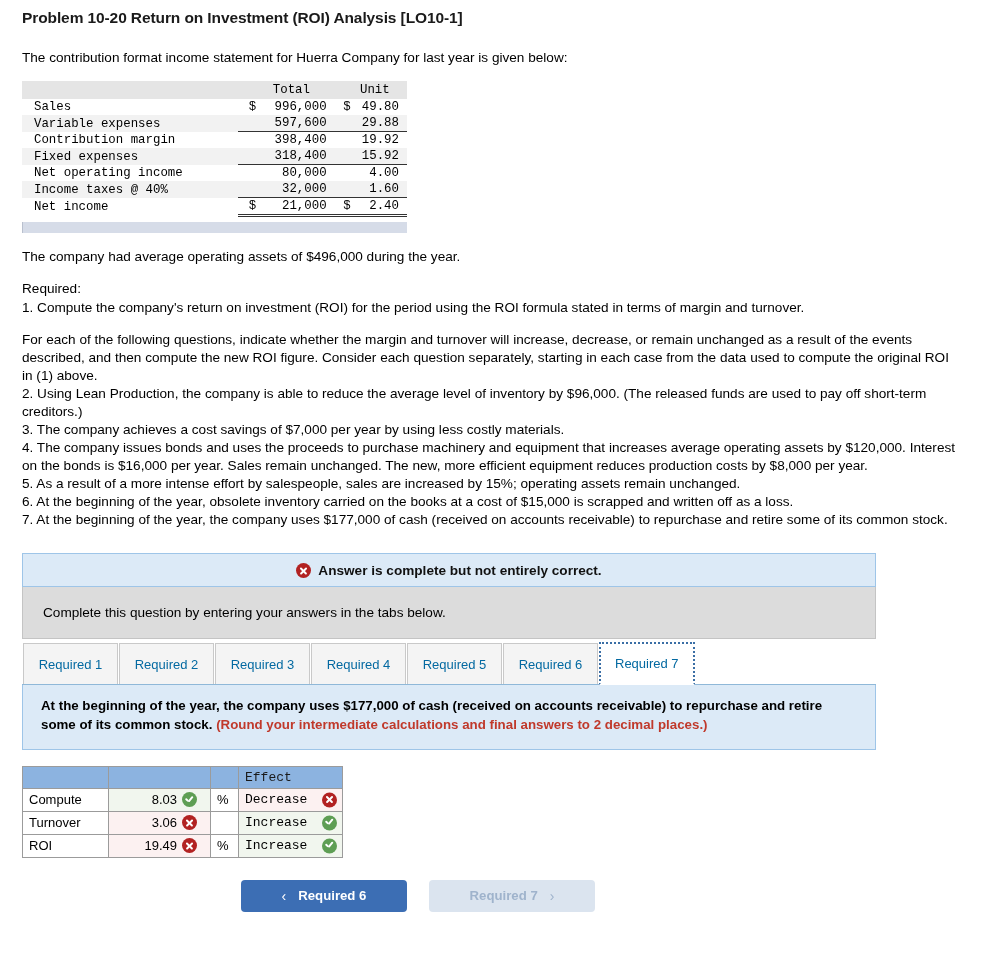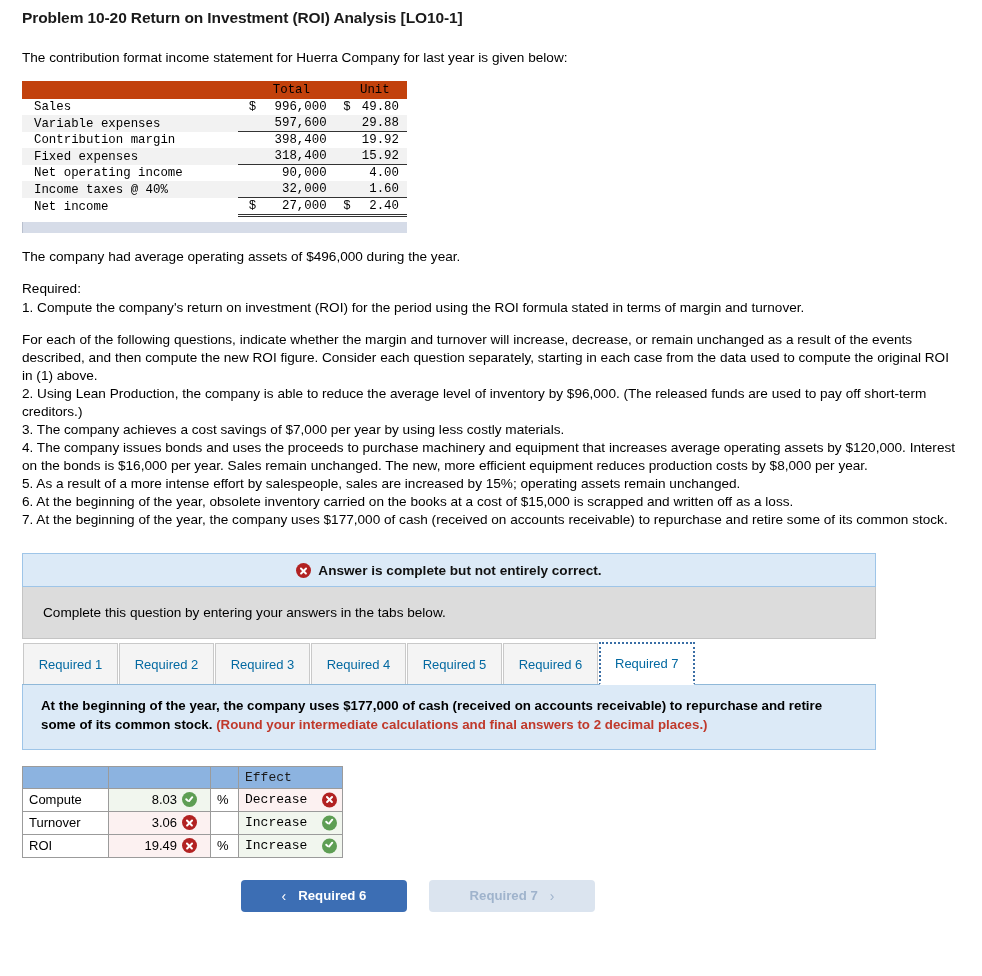--- a/index.html
+++ b/index.html
@@ -34,21 +34,21 @@
 
   
   .stmt-wrap { padding: 14px 0 0 22px; }
   table.stmt {
     border-collapse: collapse;
     font-family: "Liberation Mono", "DejaVu Sans Mono", monospace;
     font-size: 12.4px;
     width: 385px;
   }
   table.stmt td { padding: 1px 0; white-space: nowrap; }
-  table.stmt tr.hdr td { background: #c2410c; font-weight: normal; text-align: center; padding: 2px 0; }
+  table.stmt tr.hdr td { background: #e5e5e5; font-weight: normal; text-align: center; padding: 2px 0; }
   table.stmt tr.shade td { background: #f2f2f2; }
   td.lbl { width: 215px; padding-left: 12px !important; }
   td.cur { width: 18px; text-align: right; }
   td.num { width: 78px; text-align: right; padding-right: 8px !important; }
   td.cur2 { width: 16px; text-align: right; }
   td.num2 { width: 56px; text-align: right; padding-right: 8px !important; }
   .tl-top { border-top: 1px solid #333; }
   .tl-dbl { border-bottom: 3px double #333; }
   .stmt-footer {
     width: 385px;
@@ -271,35 +271,35 @@
       <tr class="shade">
         <td class="lbl">Fixed expenses</td>
         <td class="cur"></td>
         <td class="num">318,400</td>
         <td class="cur2"></td>
         <td class="num2">15.92</td>
       </tr>
       <tr>
         <td class="lbl">Net operating income</td>
         <td class="cur tl-top"></td>
-        <td class="num tl-top">90,000</td>
+        <td class="num tl-top">80,000</td>
         <td class="cur2 tl-top"></td>
         <td class="num2 tl-top">4.00</td>
       </tr>
       <tr class="shade">
         <td class="lbl">Income taxes @ 40%</td>
         <td class="cur"></td>
         <td class="num">32,000</td>
         <td class="cur2"></td>
         <td class="num2">1.60</td>
       </tr>
       <tr>
         <td class="lbl">Net income</td>
         <td class="cur tl-top tl-dbl">$</td>
-        <td class="num tl-top tl-dbl">27,000</td>
+        <td class="num tl-top tl-dbl">21,000</td>
         <td class="cur2 tl-top tl-dbl">$</td>
         <td class="num2 tl-top tl-dbl">2.40</td>
       </tr>
     </tbody>
       </table>
     <div class="stmt-footer"></div>
   </div>
 
   <div class="gap-md"></div>
 

